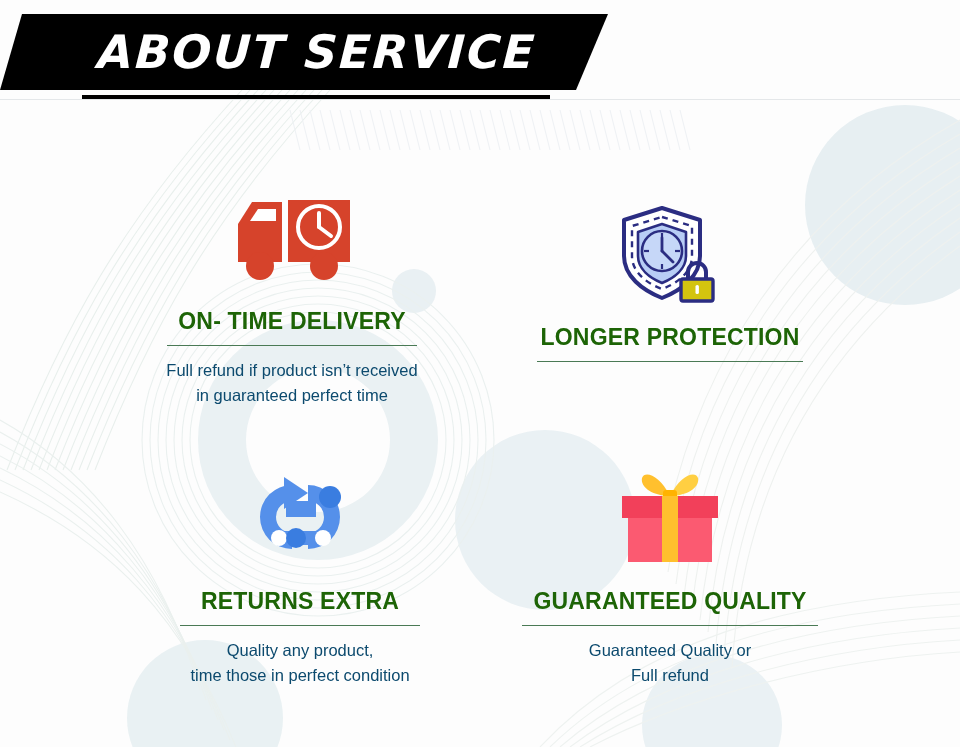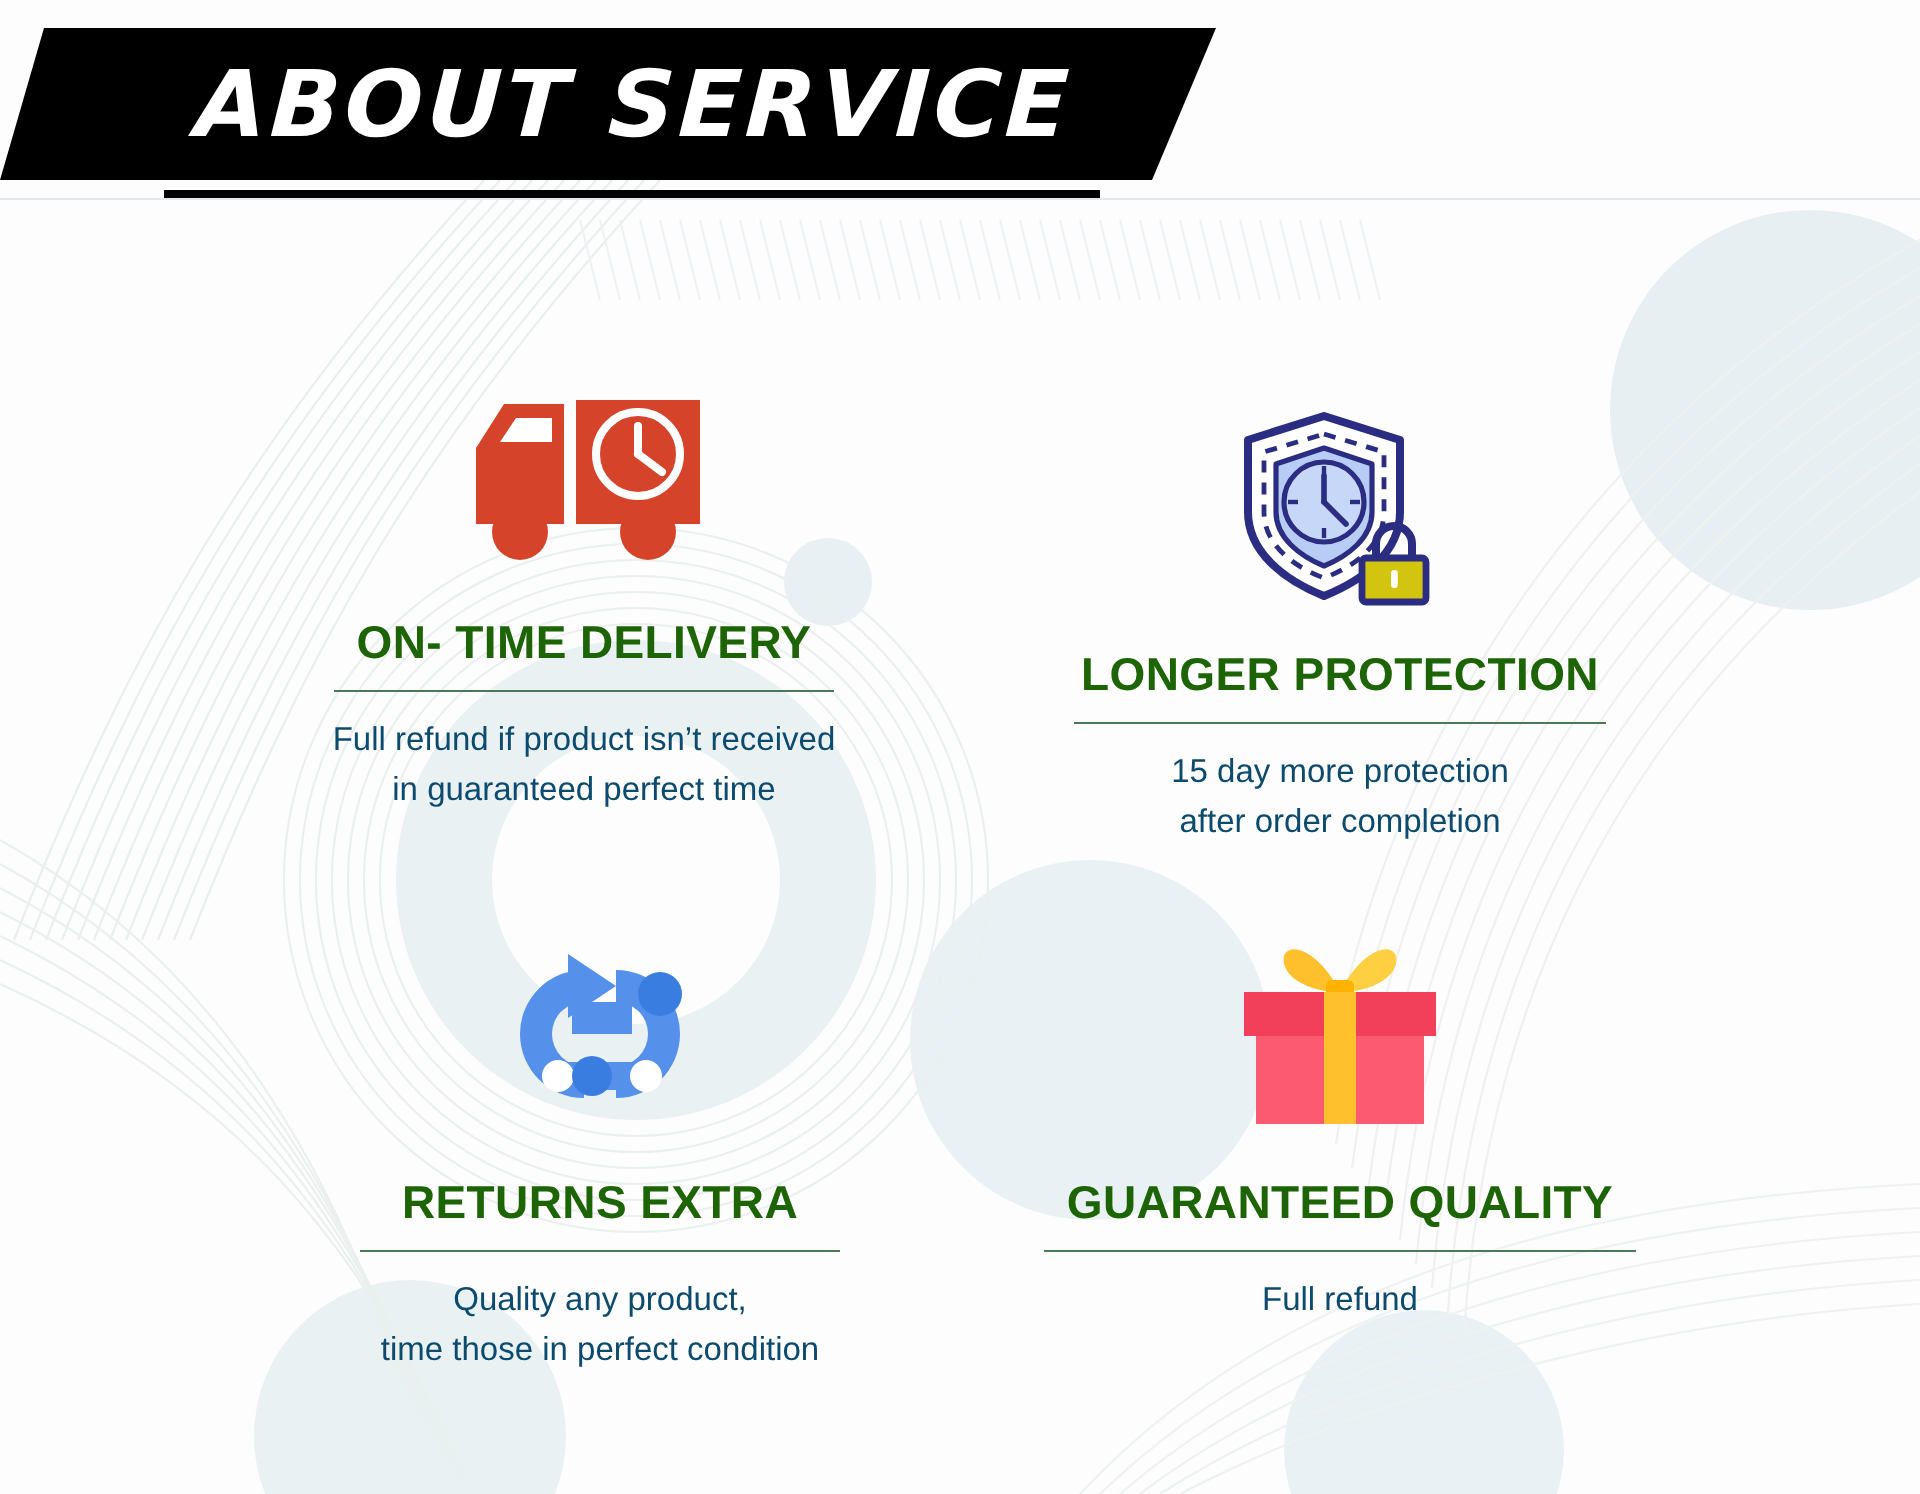--- a/index.html
+++ b/index.html
@@ -296,24 +296,20 @@
           <line x1="44" y1="49" x2="44" y2="36" stroke="#2b2d82" stroke-width="2.8" stroke-linecap="round"></line>
           <line x1="44" y1="49" x2="55" y2="60" stroke="#2b2d82" stroke-width="2.8" stroke-linecap="round"></line>
 
           <path d="M70 78 L70 70 A9 9 0 0 1 88 70 L88 78" fill="none" stroke="#2b2d82" stroke-width="4" stroke-linecap="round"></path>
           <rect x="63" y="77" width="32" height="22" rx="2" fill="#d3c40f" stroke="#2b2d82" stroke-width="3.4"></rect>
           <rect x="77.5" y="83" width="3.4" height="9" rx="1.6" fill="#ffffff"></rect>
         </svg>
       </div>
       <div class="card-title">LONGER PROTECTION</div>
       <div class="card-rule"></div>
-      <div class="card-desc">
-        <div>15 day more protection</div>
-        <div>after order completion</div>
-      </div>
     </div>
 
     <div class="card" id="card-returns">
       <div class="card-icon">
         <svg width="108" height="86" viewBox="0 0 108 86" xmlns="http://www.w3.org/2000/svg">
 
           <path d="M46 10 A32 32 0 1 0 46 74 L46 58 A16 16 0 1 1 46 26 Z" fill="#5590ea"></path>
 
           <path d="M38 2 L38 34 L62 18 Z" fill="#5590ea"></path>
 
@@ -350,18 +346,19 @@
           <rect x="14" y="46" width="84" height="46" fill="#fb5a71"></rect>
 
           <rect x="8" y="26" width="96" height="22" fill="#f2405a"></rect>
 
           <rect x="48" y="26" width="16" height="66" fill="#ffc02e"></rect>
         </svg>
       </div>
       <div class="card-title">GUARANTEED QUALITY</div>
       <div class="card-rule"></div>
       <div class="card-desc">
+        <div>Guaranteed Quality or</div>
         <div>Full refund</div>
       </div>
     </div>
 
   </div>
 </div>
 
 </body></html>

